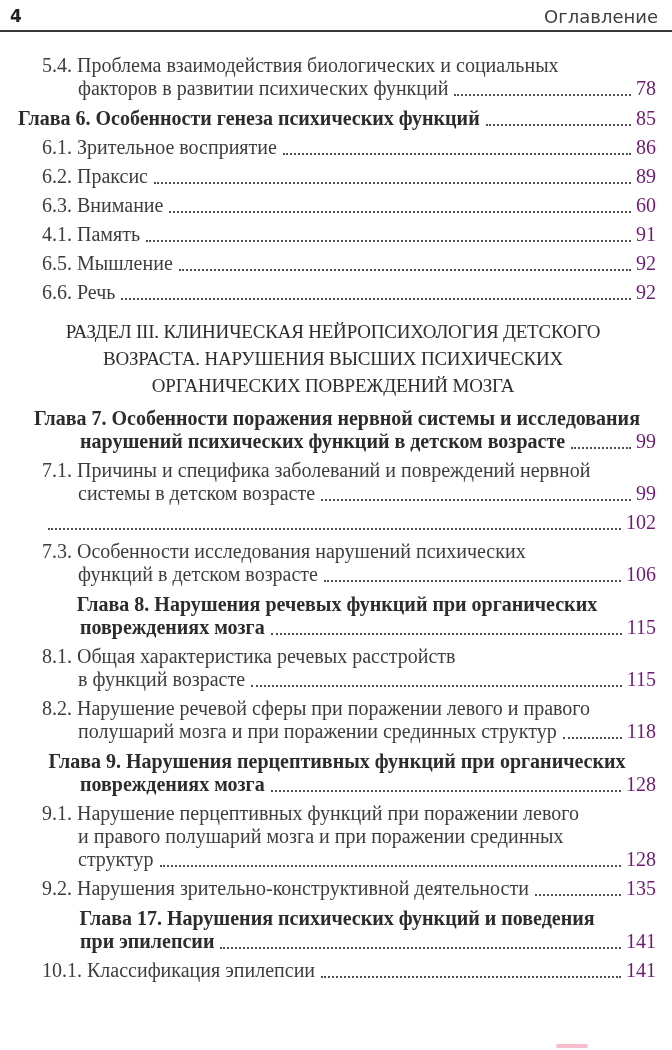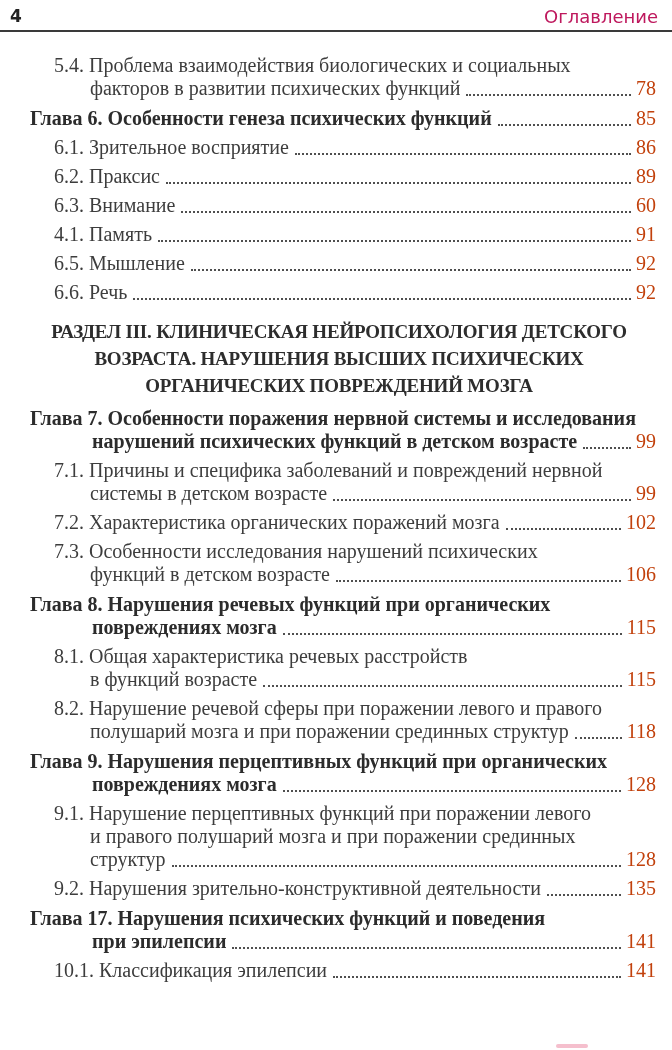--- a/index.html
+++ b/index.html
@@ -13,49 +13,49 @@
     box-sizing:border-box;
   }
   
   .header {
     display:flex; justify-content:space-between; align-items:flex-end;
     padding:6px 14px 3px 10px;
     border-bottom:2px solid #3a3a3a;
     font-family:"DejaVu Sans","Liberation Sans",sans-serif;
   }
   .pagenum { font-weight:700; font-size:17px; color:#222222; line-height:21px; }
-  .htitle  { font-size:18px; color:#be185d; line-height:21px; }
-
-  
-  .toc { padding-top:22px;padding-left:12px; }
+  .htitle  { font-size:18px; color:#404040; line-height:21px; }
+
+  
+  .toc { padding-top:22px; }
   .entry { margin:0 16px 6px 0; font-size:20px; line-height:23px; }
   .entry .line { white-space:nowrap; }
   .entry.sub .line       { margin-left:42px; }
   .entry.sub .line.cont  { margin-left:78px; }
   .entry.chapter { font-weight:700; color:#2c2c2c; margin-top:7px; }
-  .entry.chapter .line      { margin-left:18px; }
+  .entry.chapter .line      { margin-left:18px;text-align:center; }
   .entry.chapter .line.cont { margin-left:80px; }
 
   .entry.section {
-    text-align:center; font-weight:700; color:#2d2d2d;
+    text-align:center; font-weight:400; color:#2d2d2d;
     font-size:19px; line-height:27px; letter-spacing:-0.2px;
     margin:14px 14px 8px 8px;
   }
   .entry.section .line { margin-left:0; }
 
   
   .lastline { display:flex; }
   .ltext { white-space:pre; }
   .leader {
     flex:1 1 auto; min-width:12px;
     border-bottom:2px dotted #4f4f4f;
     margin:0 5px 4px 6px;
     align-self:flex-end;
   }
-  .pnum { font-weight:400; color:#c2410c; }
+  .pnum { font-weight:400; color:#701a75; }
 
   
   .pink-mark {
     position:absolute; left:556px; top:1044px;
     width:32px; height:4px; border-radius:2px;
     background:#f5bfcd;
   }
 </style>
 </head>
 <body>
@@ -141,21 +141,20 @@
       <div class="entry sub">
         <div class="line">7.1. Причины и специфика заболеваний и повреждений нервной</div>
         <div class="line cont lastline">
           <span class="ltext">системы в детском возрасте</span>
           <span class="leader"></span>
           <span class="pnum">99</span>
         </div>
       </div>
       <div class="entry sub">
         <div class="line lastline">
-          <span class="ltext">7.2. Характеристика органических поражений мозга</span>
           <span class="leader"></span>
           <span class="pnum">102</span>
         </div>
       </div>
       <div class="entry sub">
         <div class="line">7.3. Особенности исследования нарушений психических</div>
         <div class="line cont lastline">
           <span class="ltext">функций в детском возрасте</span>
           <span class="leader"></span>
           <span class="pnum">106</span>

